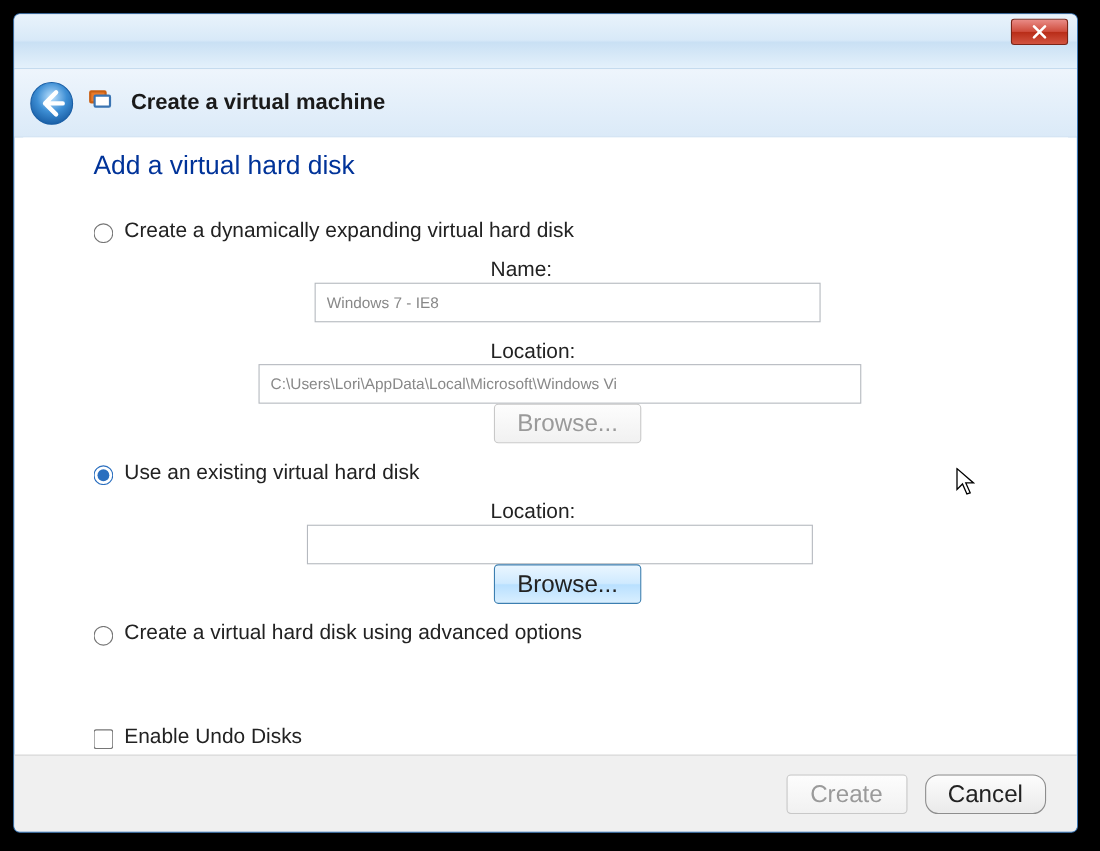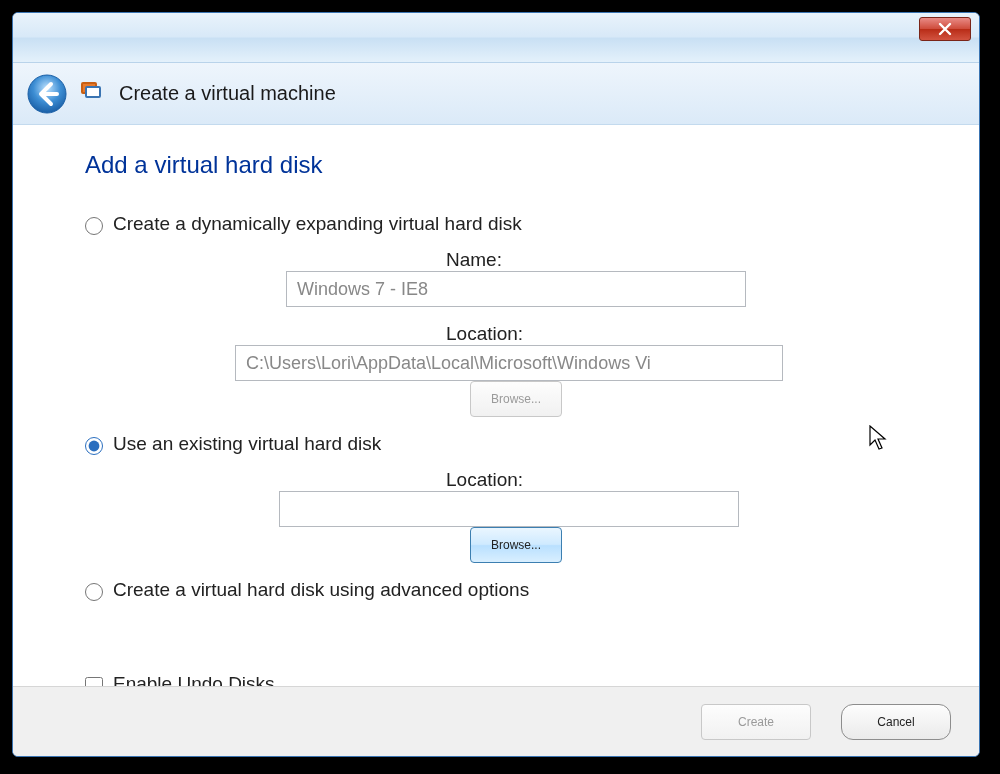--- a/index.html
+++ b/index.html
@@ -64,28 +64,28 @@
     position: absolute; left: 4px; top: 4px; width: 16px; height: 12px;
     background: #fff; border: 2px solid #3a74b2; border-radius: 2px;
   }
   .app-icon .monitor2 {
     position: absolute; left: 0; top: 0; width: 16px; height: 12px;
     background: #e87a2b; border: 2px solid #c95f12; border-radius: 2px;
   }
   .header-title {
     font-size: 20px;
     color: #1a1a1a;
-    font-weight: 400;
+    font-weight: 700;
   }
   
   .content {
     position: absolute;
     left: 8px; right: 8px; top: 112px; bottom: 76px;
     background: #fff;
-    padding: 26px 64px 20px 64px;
+    padding: 12px 64px 20px 64px;
   }
   .page-title {
     color: #003399;
     font-size: 24px;
     font-weight: 400;
     margin-bottom: 34px;
   }
   .option-row {
     display: flex;
     align-items: flex-end;
@@ -107,32 +107,32 @@
     flex-direction: column;
   }
   .field-label {
     width: 140px;
     font-size: 19px;
   }
   .text-input {
     height: 36px;
     border: 1px solid #b5b9bf;
     background: #fff;
-    font-size: 18px;
+    font-size: 14px;
     padding: 4px 10px;
     font-family: inherit;
   }
   .text-input.disabled { color: #888; background: #fff; }
   .win-btn {
     display: inline-flex;
     align-items: center;
     justify-content: center;
     height: 36px;
     padding: 0 20px;
-    font-size: 12px;
+    font-size: 22px;
     font-family: inherit;
     background: linear-gradient(#fdfdfd, #eaeaea);
     border: 1px solid #8d8d8d;
     border-radius: 4px;
     color: #222;
   }
   .win-btn.disabled { color: #9a9a9a; border-color: #c8c8c8; background: linear-gradient(#fdfdfd, #f1f1f1); }
   .win-btn.hover {
     background: linear-gradient(#eaf6ff, #cfeaff 48%, #b9e0ff 52%, #d9efff);
     border-color: #3c7fb1;
@@ -146,21 +146,21 @@
   .footer {
     position: absolute;
     left: 0; right: 0; bottom: 0;
     height: 70px;
     background: #f0f0f0;
     border-top: 1px solid #d6d6d6;
     display: flex;
     align-items: center;
     justify-content: flex-end;
     padding-right: 28px;
-    gap: 30px;
+    gap: 16px;
   }
   
   .cursor {
     position: absolute;
     width: 20px; height: 28px;
     pointer-events: none;
   }
 </style>
 </head>
 <body>

